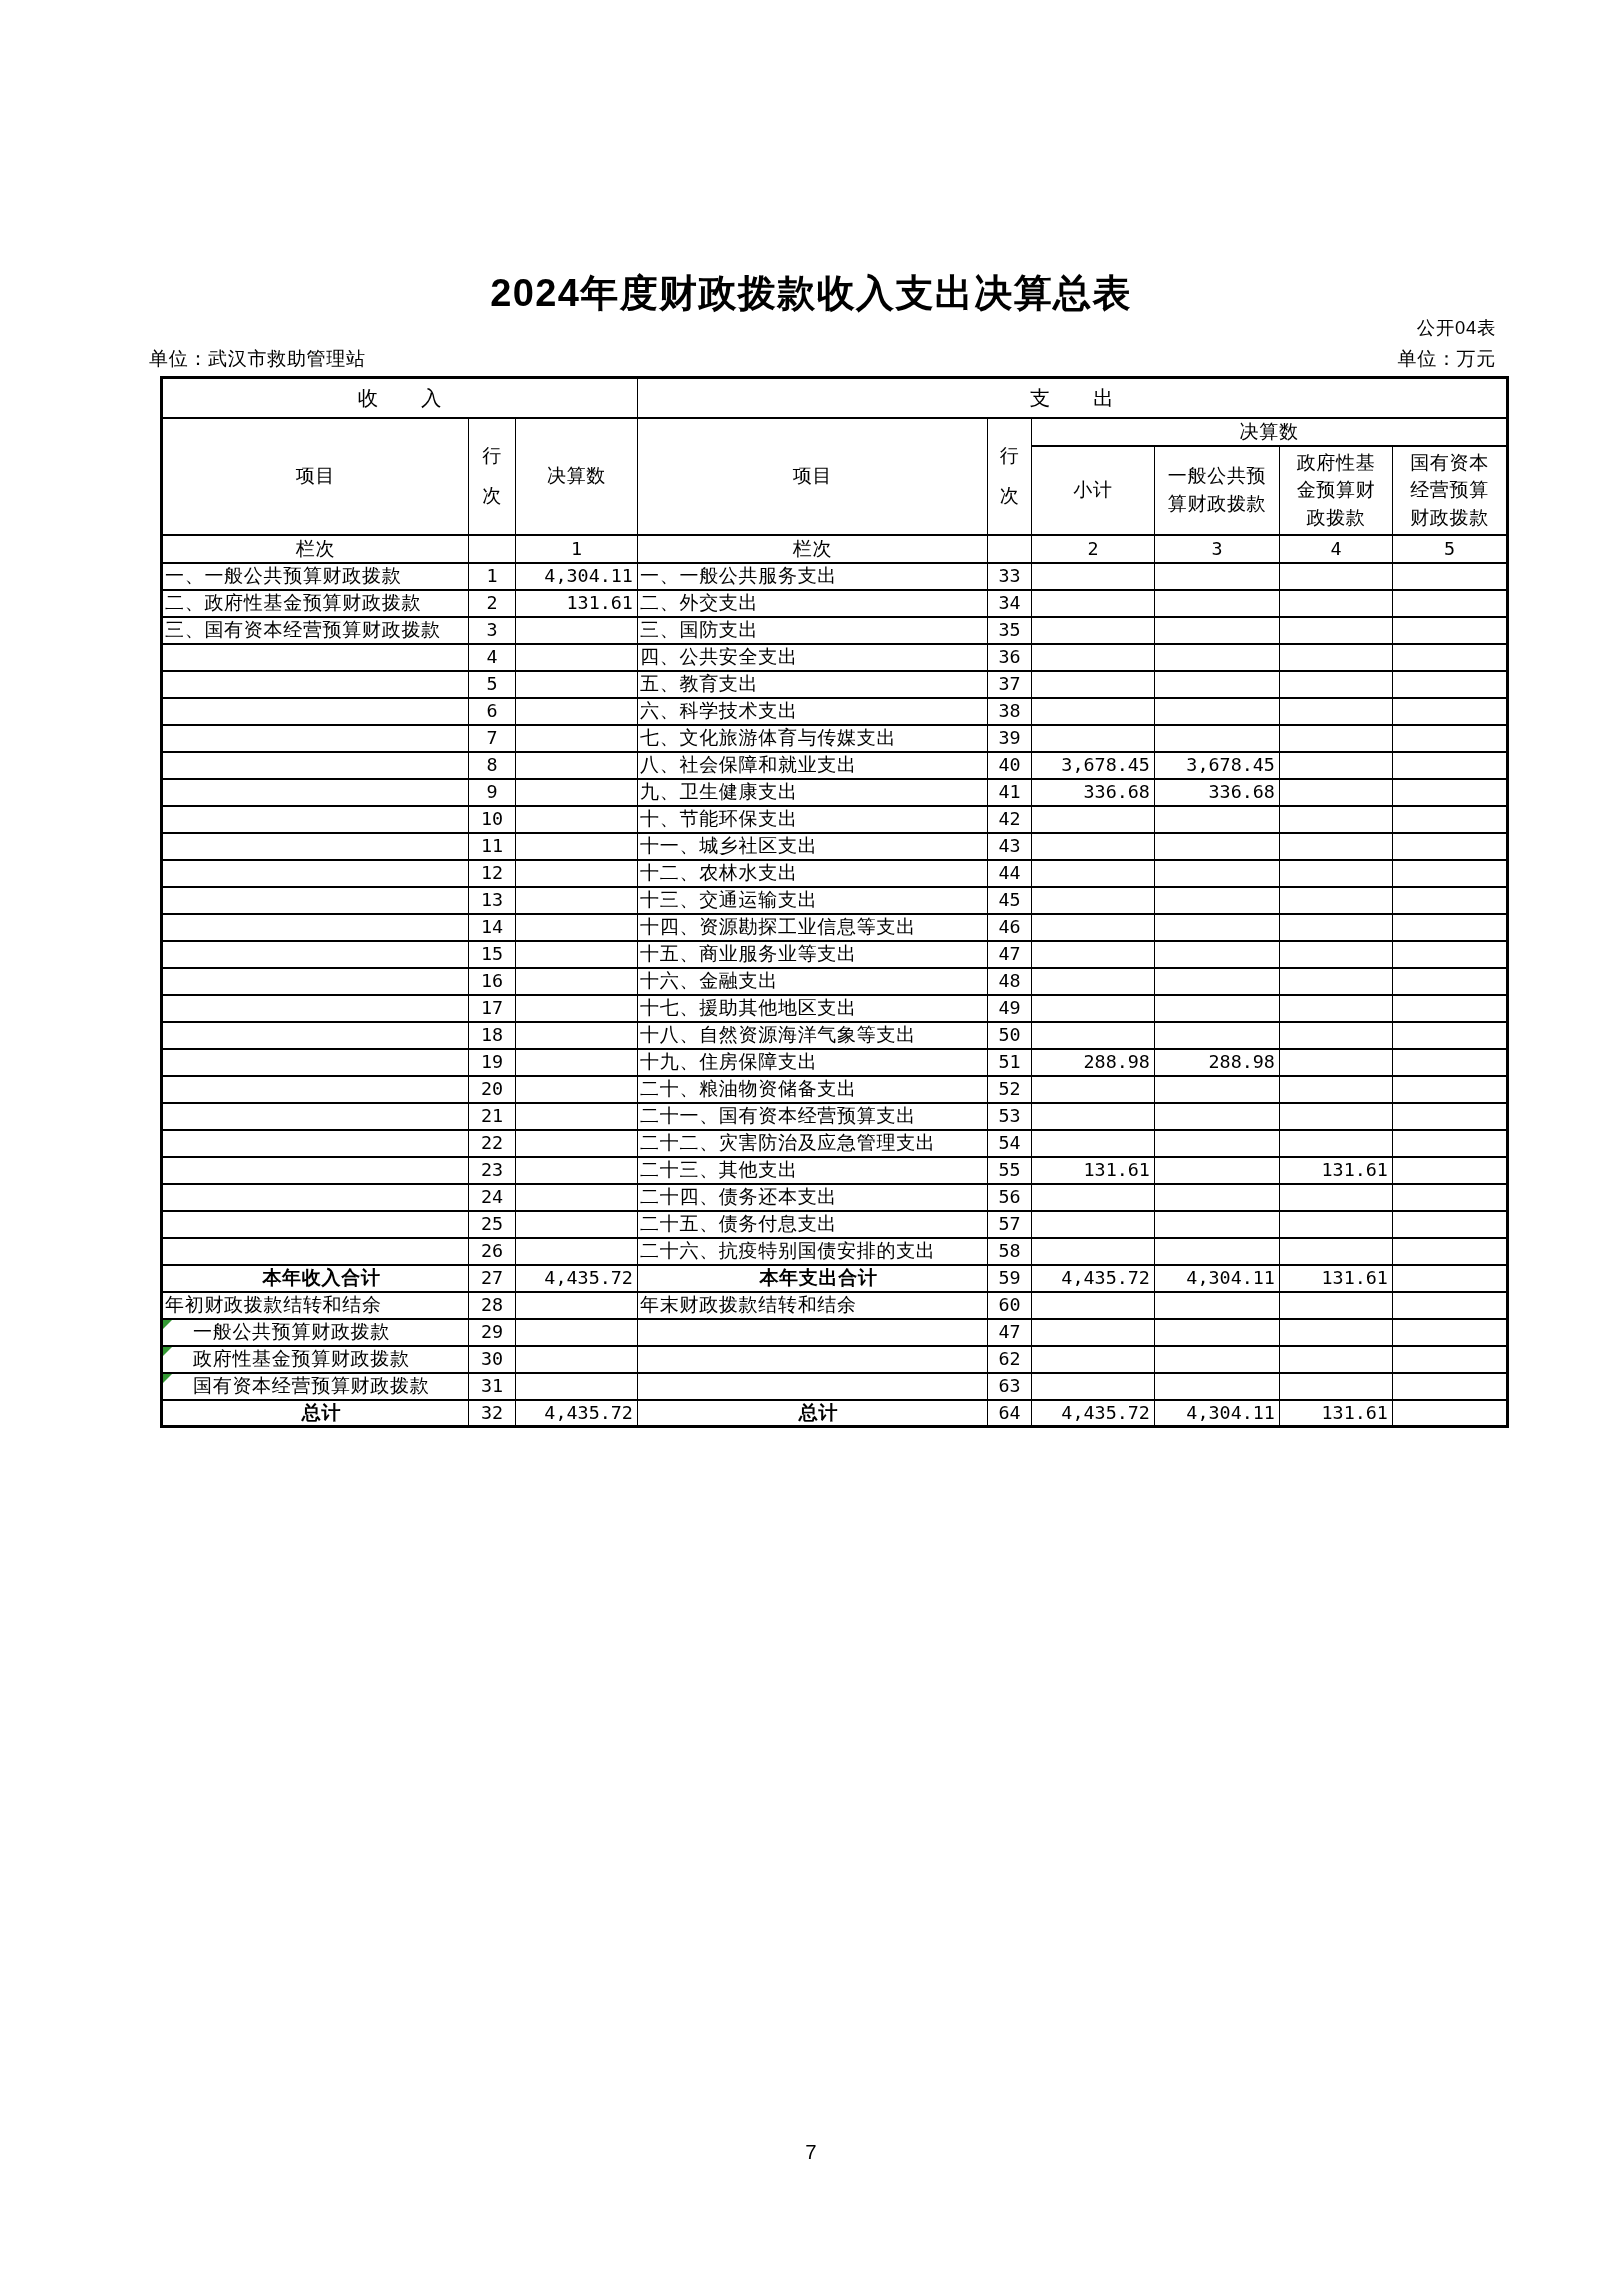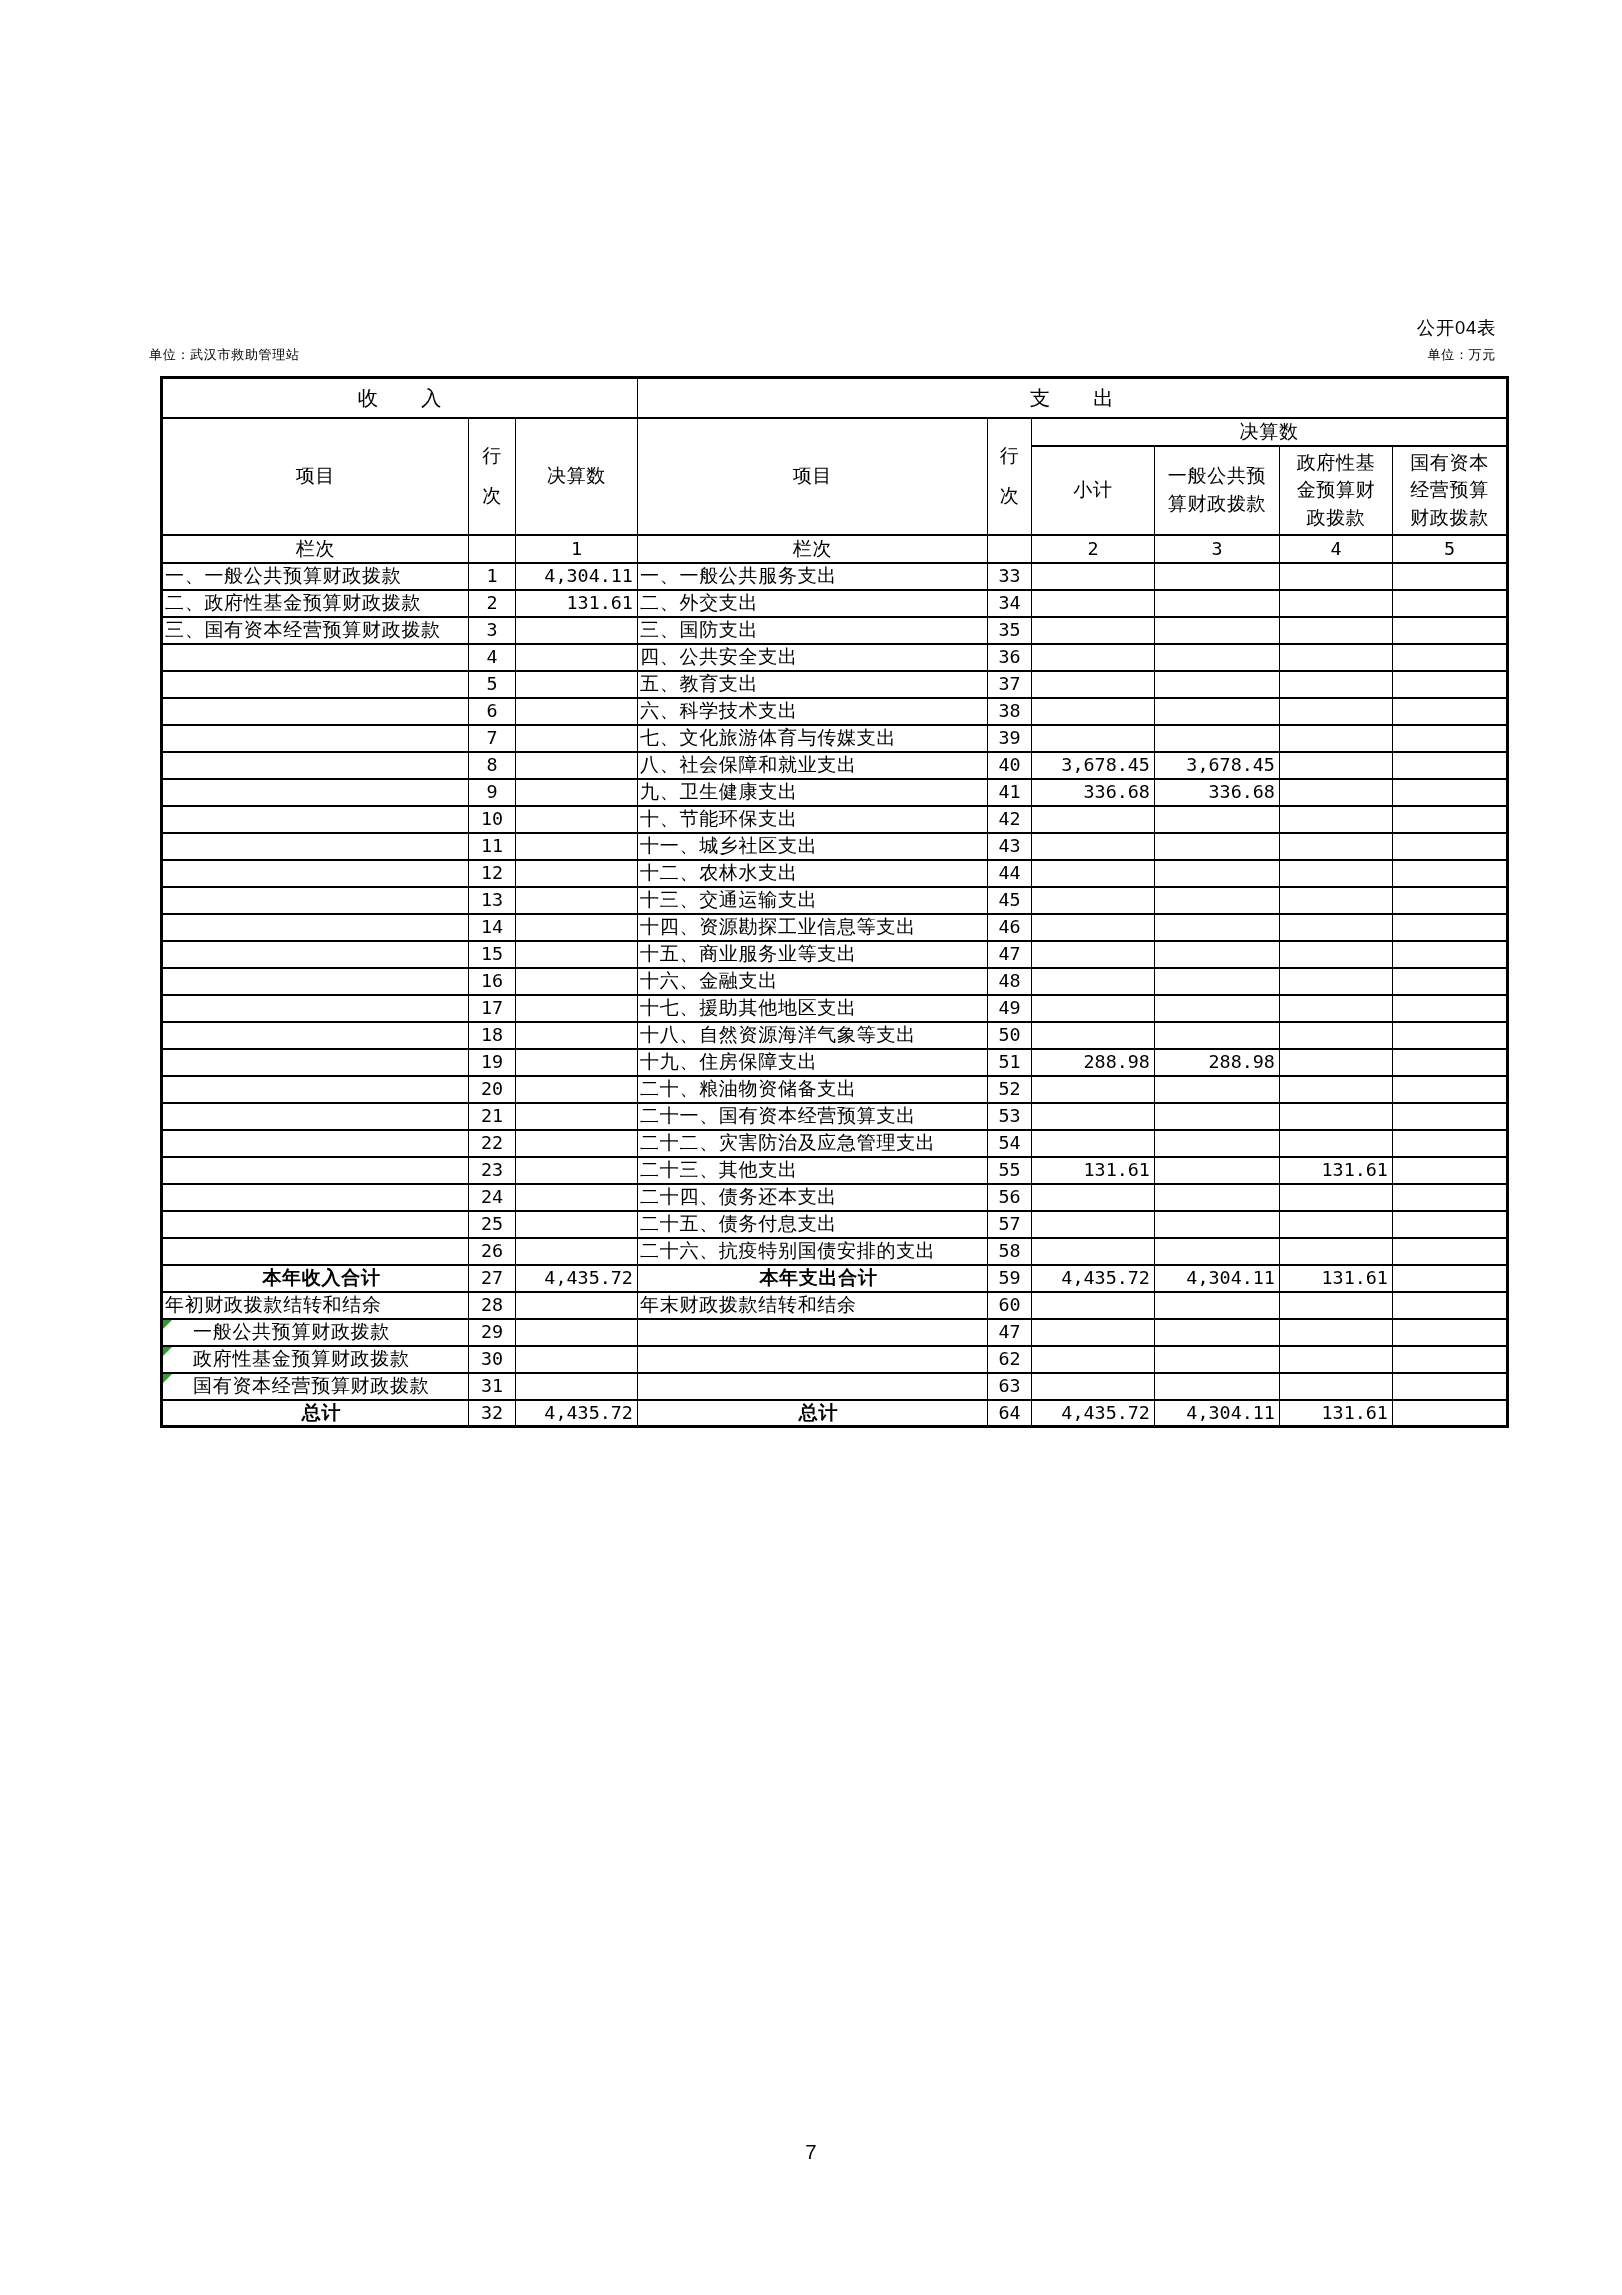--- a/index.html
+++ b/index.html
@@ -26,21 +26,21 @@
     position: absolute;
     top: 315px; right: 126px;
     font-size: 18.4px;
     letter-spacing: 0.7px;
   }
   .unit-row {
     position: absolute;
     top: 346px; left: 149px; right: 126px;
     display: flex;
     justify-content: space-between;
-    font-size: 13px;
+    font-size: 19px;
     letter-spacing: 0.7px;
   }
   table.main-table {
     position: absolute;
     top: 376px; left: 160px;
     width: 1346px;
     border-collapse: collapse;
     table-layout: fixed;
     font-size: 19px;
     letter-spacing: 0.7px;
@@ -107,20 +107,21 @@
     top: 2141px; left: 0; width: 100%;
     text-align: center;
     font-size: 20.4px;
   }
 </style>
 </head>
 <body>
 
 <div class="page">
 
+  <div class="title">2024年度财政拨款收入支出决算总表</div>
 
   <div class="doc-code">公开04表</div>
 
   <div class="unit-row">
     <span>单位：武汉市救助管理站</span>
     <span>单位：万元</span>
   </div>
 
   <table class="main-table">
     <colgroup>

